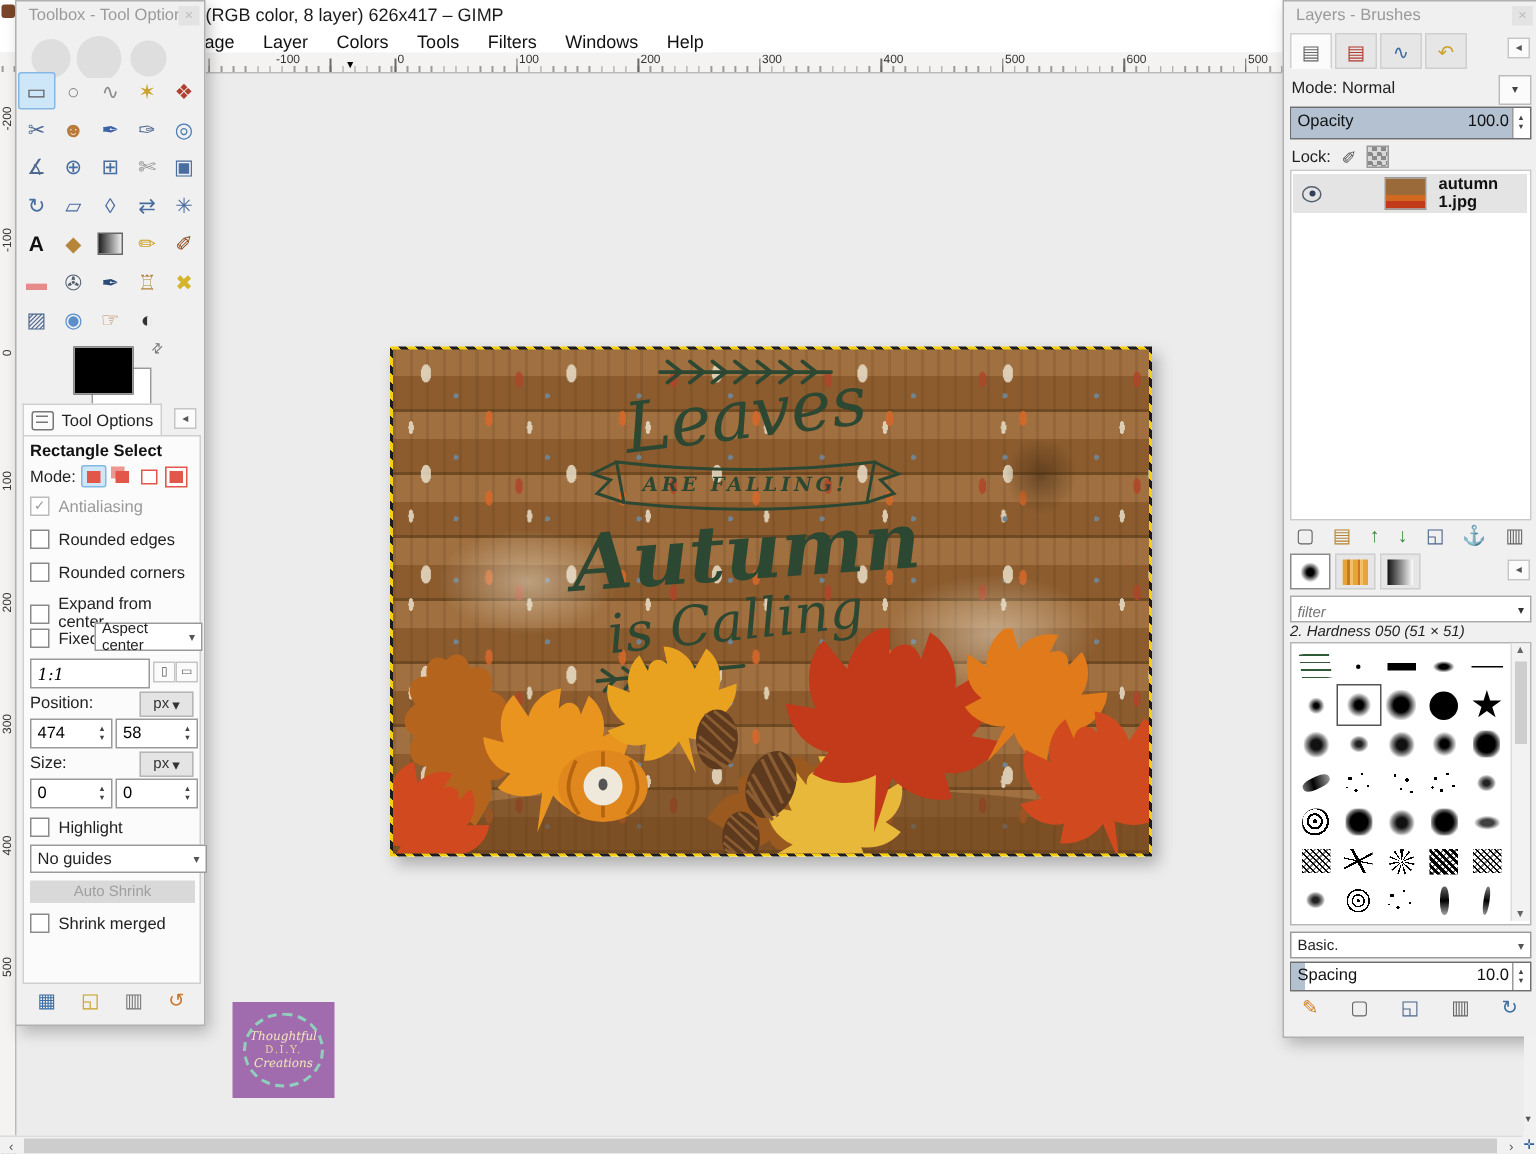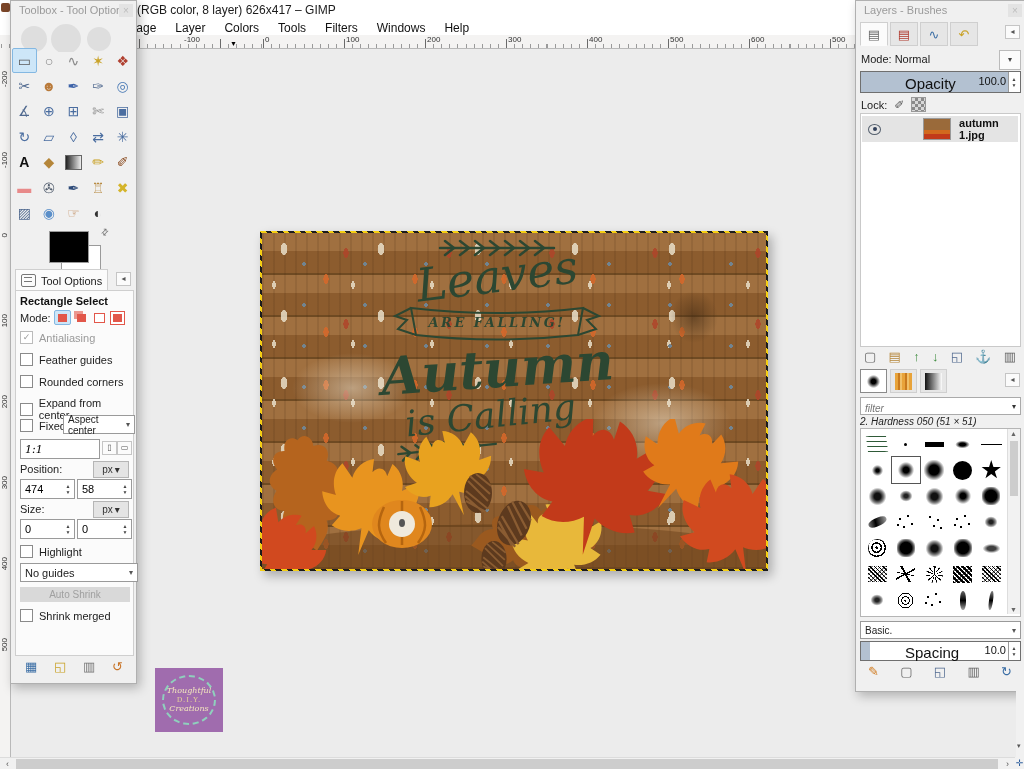--- a/index.html
+++ b/index.html
@@ -91,21 +91,21 @@
 
   
   .layers{left:855px;top:0;width:169px;height:690px;}
   .dock-tabs{position:absolute;left:4px;top:21px;display:flex;gap:2px;}
   .dock-tab{width:26px;height:22px;display:flex;align-items:center;justify-content:center;font-size:13px;background:#e6e6e6;border:1px solid #cfcfcf;}
   .dock-tab.sel{background:#fbfbfb;border-bottom-color:#fbfbfb;}
   .mode-line{position:absolute;left:5px;top:52px;font-size:11px;color:#222;}
   .mode-dd{position:absolute;right:4px;top:49px;width:20px;height:18px;background:#fbfbfb;border:1px solid #bbb;text-align:center;font-size:8px;line-height:18px;color:#444;}
   .slider{position:absolute;border:1px solid #6f6f6f;background:#fff;height:20px;}
   .slider .fill{position:absolute;left:0;top:0;bottom:0;background:#b3c1d1;}
-  .slider .txt{position:absolute;left:4px;top:3px;font-size:15px;color:#111;margin-left:40px;}
+  .slider .txt{position:absolute;left:4px;top:3px;font-size:11px;color:#111;}
   .slider .val{position:absolute;right:14px;top:3px;font-size:11px;color:#111;}
   .slider .ud{position:absolute;right:1px;top:0;width:10px;height:100%;display:flex;flex-direction:column;align-items:center;justify-content:center;font-size:5px;color:#444;border-left:1px solid #9a9a9a;}
   .lock-row{position:absolute;left:5px;top:96px;display:flex;align-items:center;gap:7px;font-size:11px;color:#222;}
   .checker{width:13px;height:13px;background:repeating-conic-gradient(#8a8a8a 0 25%,#d8d8d8 0 50%) 0 0/6px 6px;border:1px solid #999;}
   .layer-list{position:absolute;left:4px;top:112px;width:159px;height:232px;background:#fff;border:1px solid #c9c9c9;}
   .layer-row{position:absolute;left:1px;top:2px;width:156px;height:26px;background:#e4e4e4;display:flex;align-items:center;}
   .eye{width:13px;height:9px;border:1px solid #55606e;border-radius:50%;margin-left:6px;position:relative;}
   .eye i{position:absolute;left:4px;top:2px;width:4px;height:4px;border-radius:50%;background:#31405a;}
   .layer-thumb{width:30px;height:20px;margin-left:42px;border:1px solid #999;
     background:linear-gradient(180deg,#9a6a3a 0 55%,#d2691e 55% 75%,#c23a1a 75%);}
@@ -461,21 +461,21 @@
             <i></i>
           </span>
       </div>
 
       <div class="chk-row" style="top:40px;">
         <span class="chk dis">✓</span>
         <span class="dim">Antialiasing</span>
       </div>
       <div class="chk-row" style="top:62px;">
         <span class="chk"></span>
-        <span>Feather guides</span>
+        <span>Rounded edges</span>
       </div>
       <div class="chk-row" style="top:84px;">
         <span class="chk"></span>
         <span>Rounded corners</span>
       </div>
       <div class="chk-row" style="top:106px;">
         <span class="chk"></span>
         <span>Expand from center</span>
       </div>
       <div class="chk-row" style="top:128px;">

